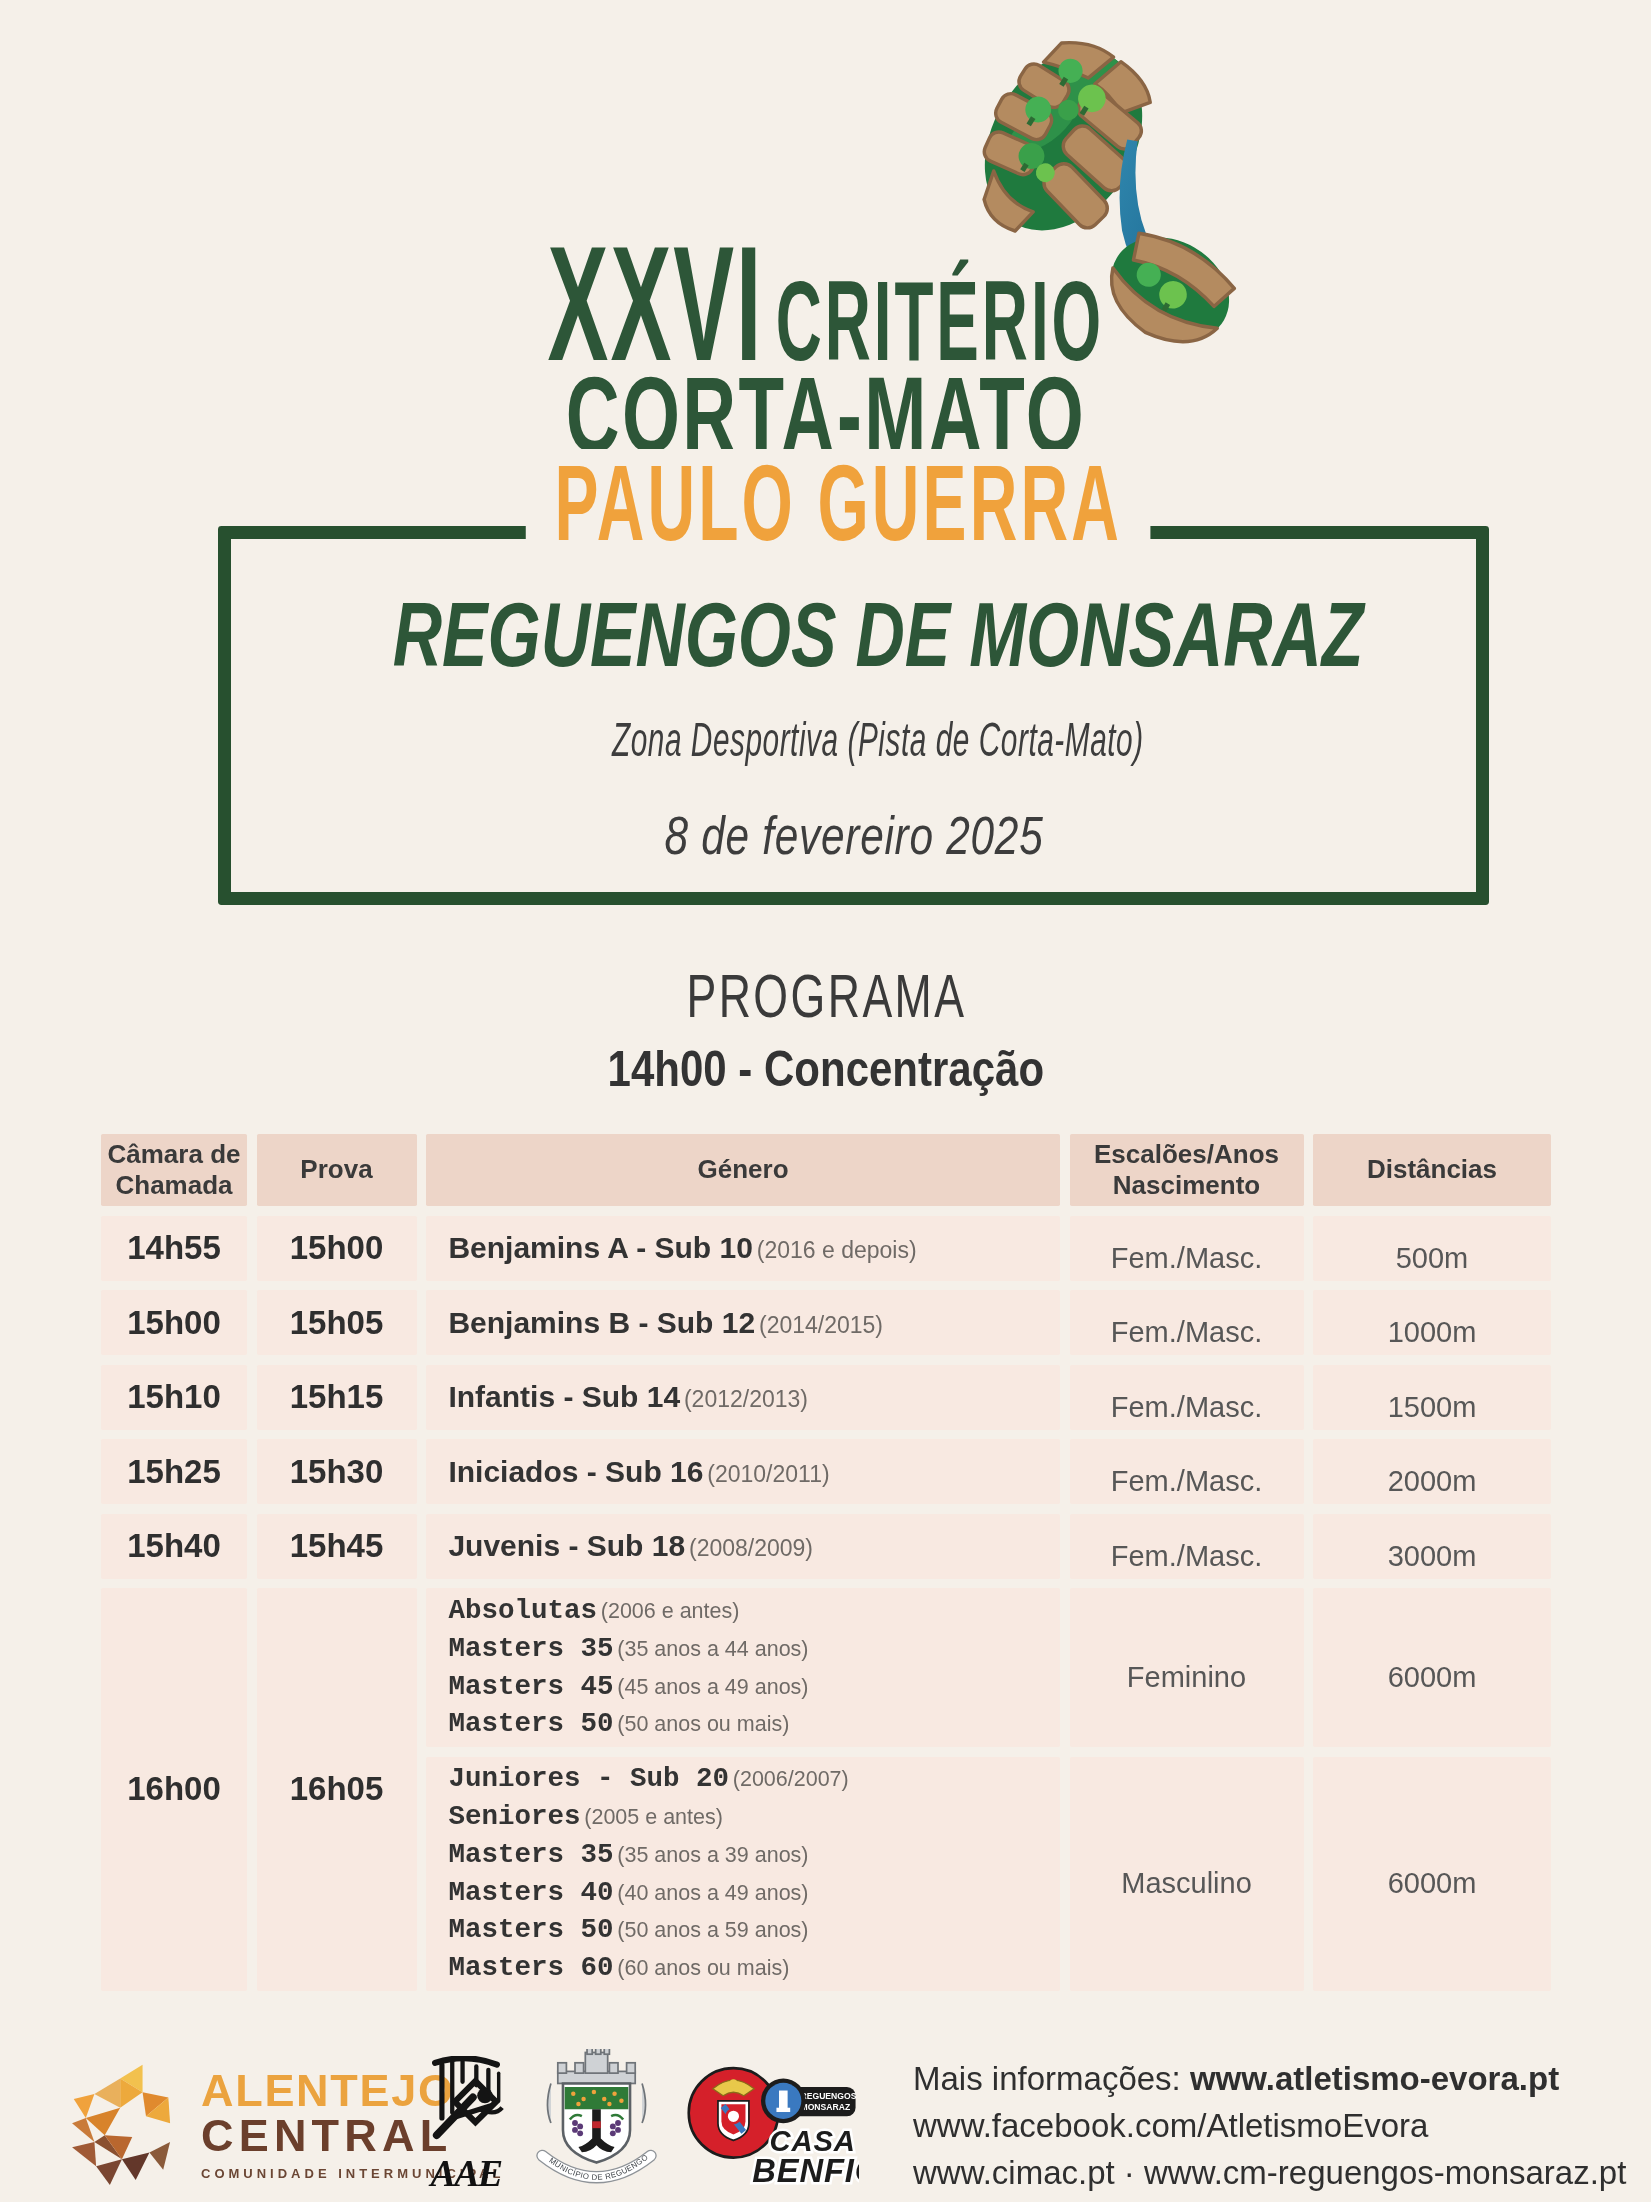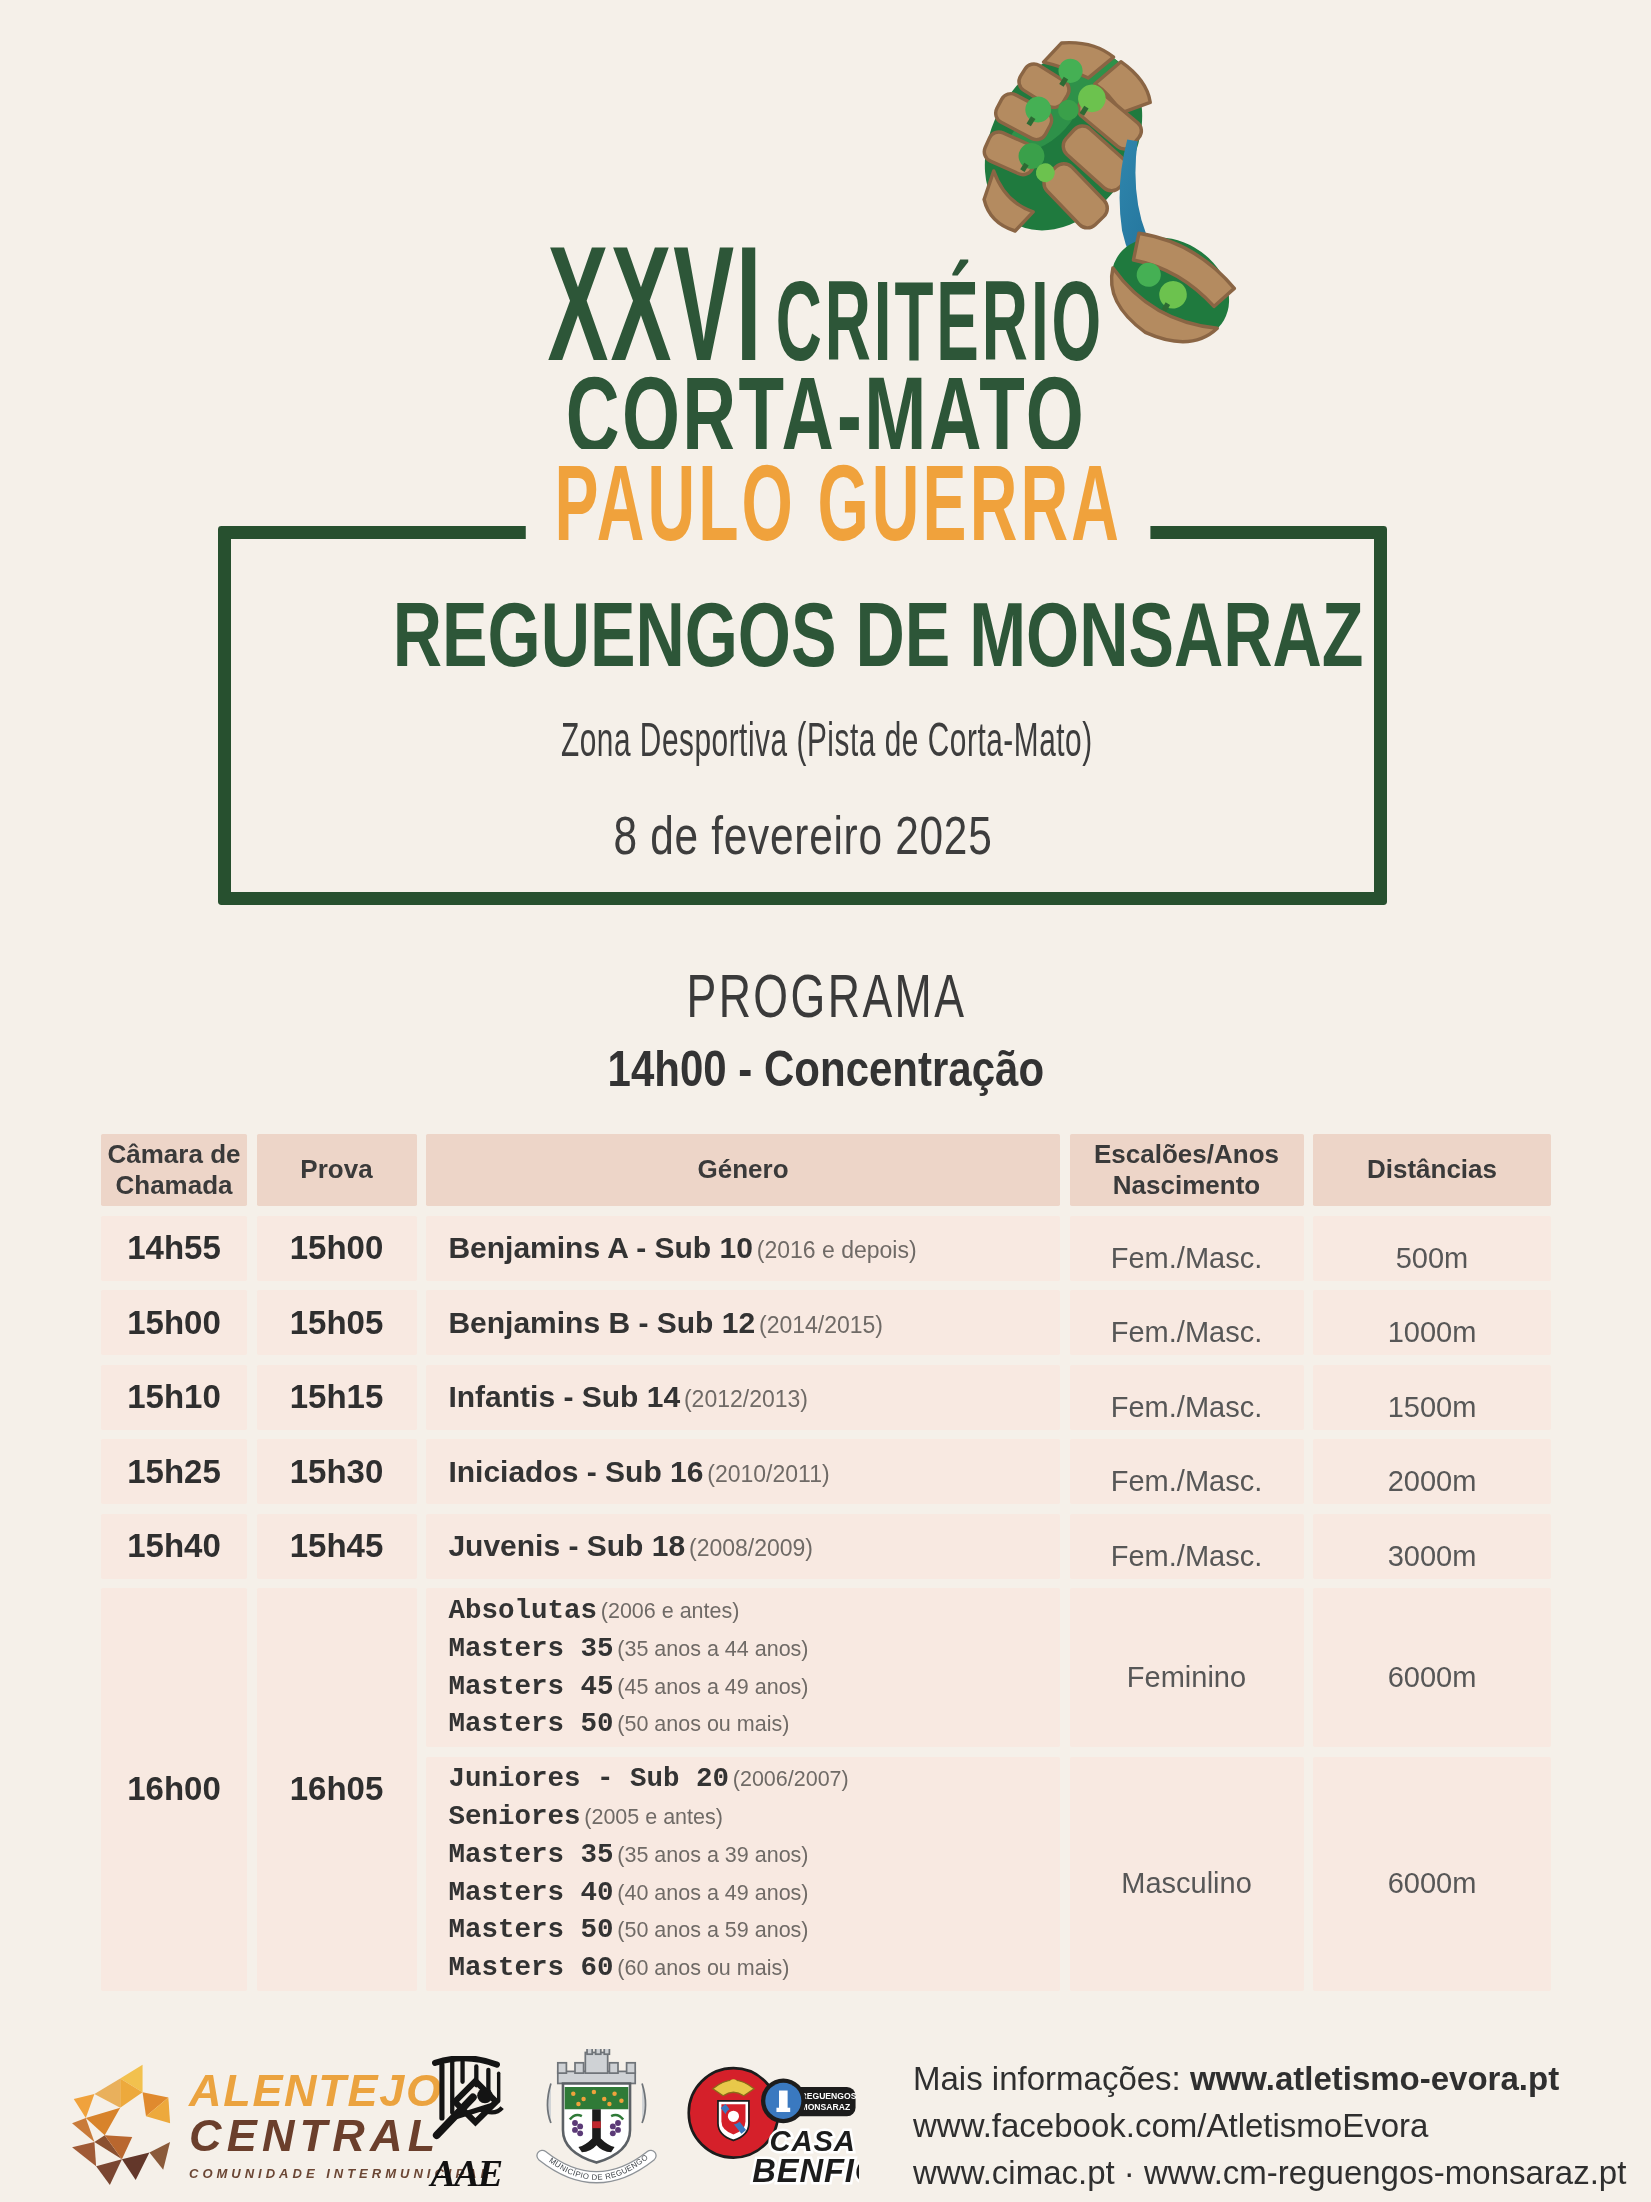--- a/index.html
+++ b/index.html
@@ -27,22 +27,22 @@
   .t1 .edition{font-size:163px;letter-spacing:3.4px;}
   .t1 .etype{font-size:114px;letter-spacing:5.2px;}
   .t2{top:361px;font-size:108px;}
   .t2 .scale{display:inline-block;transform:scaleX(.69);letter-spacing:3.4px;}
   .t3{top:449px;font-size:108px;color:var(--orange);z-index:4;margin-left:12px;}
   .t3 .scale{display:inline-block;transform:scaleX(.61);letter-spacing:5.2px;background:var(--bg);padding:0 47px;}
   
   .shoe{position:absolute;left:962px;top:31px;width:284px;height:327px;}
   
   .venue-box{
-    position:absolute;left:218px;top:526px;width:1169px;height:379px;
-    border:13.8px solid var(--green-deep);border-radius:3.4px;text-align:center;
+    position:absolute;left:218px;top:526px;width:1271px;height:379px;
+    border:13.8px solid var(--green-deep);border-radius:3.4px;text-align:center;font-style:italic;
   }
   .venue-city{margin-top:50px;font-size:91px;font-weight:bold;color:var(--green);line-height:1;white-space:nowrap;}
   .venue-city .scale{display:inline-block;transform:scaleX(.75);}
   .venue-loc{margin-top:36px;font-size:48px;color:#3d3d3d;line-height:1;white-space:nowrap;padding-left:48px;}
   .venue-loc .scale{display:inline-block;transform:scaleX(.62);letter-spacing:0.9px;}
   .venue-date{margin-top:45px;font-size:53px;color:#3d3d3d;line-height:1;white-space:nowrap;}
   .venue-date .scale{display:inline-block;transform:scaleX(.80);letter-spacing:0.9px;}
   
   .programa{position:absolute;left:0;top:965px;width:1652px;text-align:center;font-size:62px;color:#3a3a3a;line-height:1;}
   .programa .scale{display:inline-block;transform:scaleX(.72);letter-spacing:3.4px;}
@@ -63,21 +63,21 @@
   .catline{line-height:1.32;white-space:nowrap;}
   .cat-name{font-size:30px;font-weight:bold;color:#333;}
   .cat-years{font-size:23px;color:var(--paren);}
   .cell.multi{flex-direction:column;align-items:flex-start;justify-content:center;padding:10.3px 22.4px;}
   .cell.multi .catline{line-height:1.38;}
   .cell.multi .cat-name{font-size:27.5px;font-family:Liberation Mono, monospace;}
   .cell.multi .cat-years{font-size:21.5px;}
   .span2{grid-row:7 / span 2;}
   
   .f-logo{position:absolute;}
-  .alentejo{left:60px;top:2063px;display:flex;align-items:flex-start;gap:0;font-style:italic;}
+  .alentejo{left:60px;top:2063px;display:flex;align-items:flex-start;gap:12px;}
   .al-txt{display:flex;flex-direction:column;margin-top:6.9px;}
   .al-1{font-size:45px;font-weight:bold;color:#eba33f;letter-spacing:1.7px;line-height:.95;}
   .al-2{font-size:45px;font-weight:bold;color:#6b3f2c;letter-spacing:5.2px;line-height:1.0;}
   .al-3{font-size:13px;font-weight:bold;color:#6b4634;letter-spacing:4px;margin-top:8.6px;}
   .aae{left:423px;top:2056px;width:86px;text-align:center;}
   .crest{left:532px;top:2049px;}
   .benfica{left:687px;top:2063px;}
   .f-info{position:absolute;left:913px;top:2055px;font-size:33px;color:#2f2f2f;line-height:47px;white-space:nowrap;}
   .f-info .b{font-weight:bold;}
   svg text{font-family:"Liberation Sans",sans-serif;}

